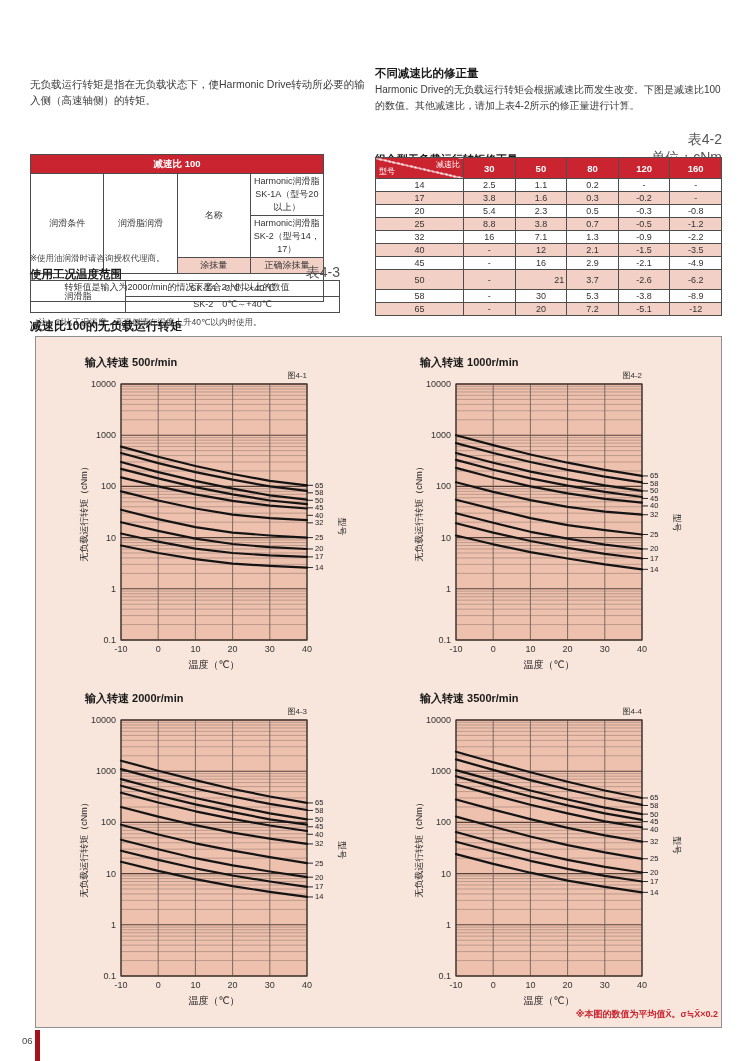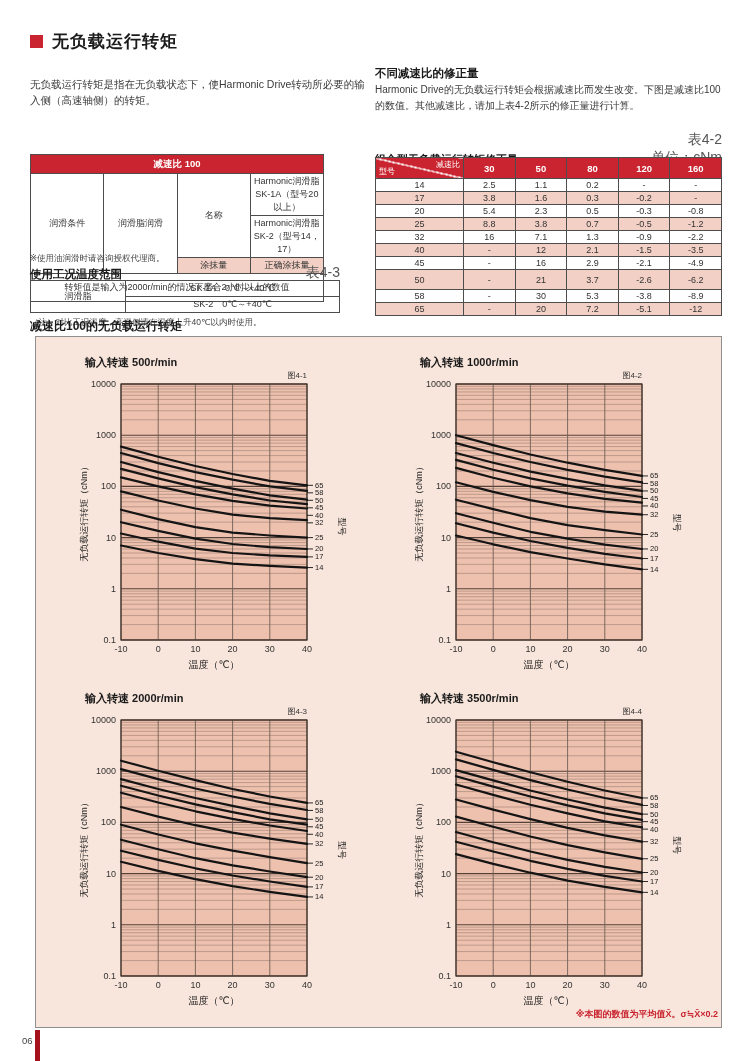--- a/index.html
+++ b/index.html
@@ -51,24 +51,20 @@
 
   .chart-note { font-size:9px; color:#c9242f; font-weight:bold; }
   .page-num { font-size:9.5px; color:#444; }
   .footer-bar { width:5px; height:31px; background:#a6121c; }
 </style>
 </head>
 <body>
 
 <div id="page">
 
-  <div class="abs title-row">
-    <span class="red-square"></span>
-    <span class="page-title">无负载运行转矩</span>
-  </div>
 
   <div class="abs body-text" style="left:30px; top:76px; width:335px;">无负载运行转矩是指在无负载状态下，使Harmonic Drive转动所必要的输入侧（高速轴侧）的转矩。</div>
 
   <div class="abs tbl-title" style="left:375px; top:66px;">不同减速比的修正量</div>
   <div class="abs body-text" style="left:375px; top:82px; width:352px; font-size:10px;">Harmonic Drive的无负载运行转矩会根据减速比而发生改变。下图是减速比100的数值。其他减速比，请加上表4-2所示的修正量进行计算。</div>
 
 
   <table class="abs" style="left:30px; top:154px; width:294px;">
     <tbody>
         <tr>
@@ -189,21 +185,21 @@
           <td style="height: 13px;">45</td>
           <td style="height: 13px;">-</td>
           <td style="height: 13px;">16</td>
           <td style="height: 13px;">2.9</td>
           <td style="height: 13px;">-2.1</td>
           <td style="height: 13px;">-4.9</td>
         </tr>
         <tr>
           <td class="pink-cell" style="height: 13px;">50</td>
           <td class="pink-cell" style="height: 13px;">-</td>
-          <td class="pink-cell" style="height: 16px;">21</td>
+          <td class="pink-cell" style="height: 16px; text-align: right;">21</td>
           <td class="pink-cell" style="height: 20px;">3.7</td>
           <td class="pink-cell" style="height: 13px;">-2.6</td>
           <td class="pink-cell" style="height: 13px;">-6.2</td>
         </tr>
         <tr>
           <td style="height: 13px;">58</td>
           <td style="height: 13px;">-</td>
           <td style="height: 13px;">30</td>
           <td style="height: 13px;">5.3</td>
           <td style="height: 13px;">-3.8</td>

